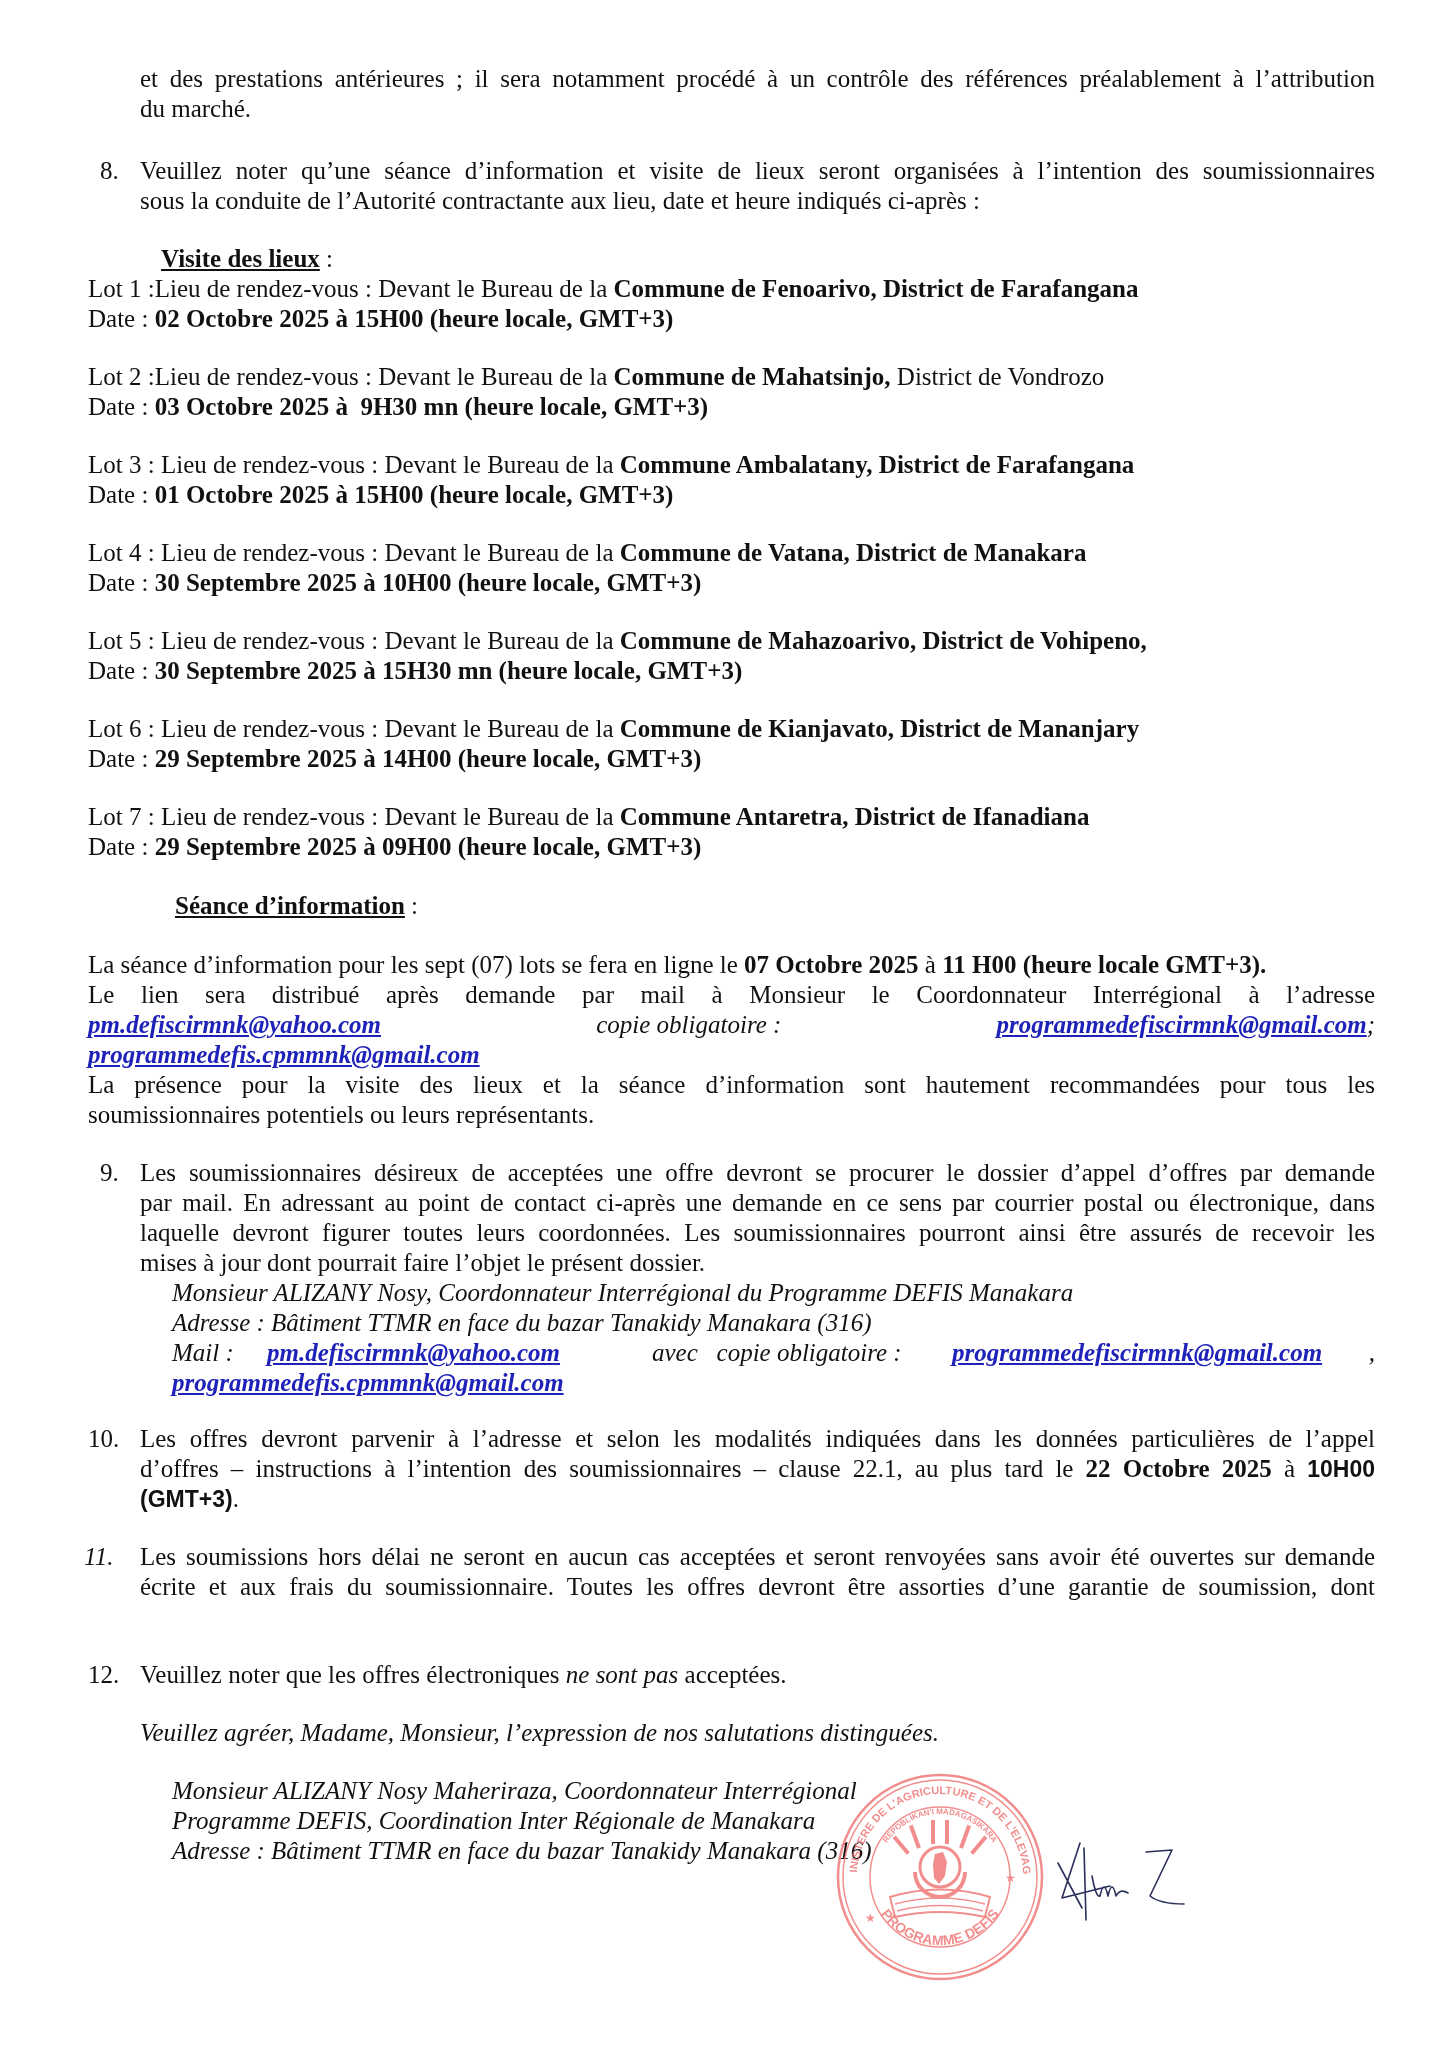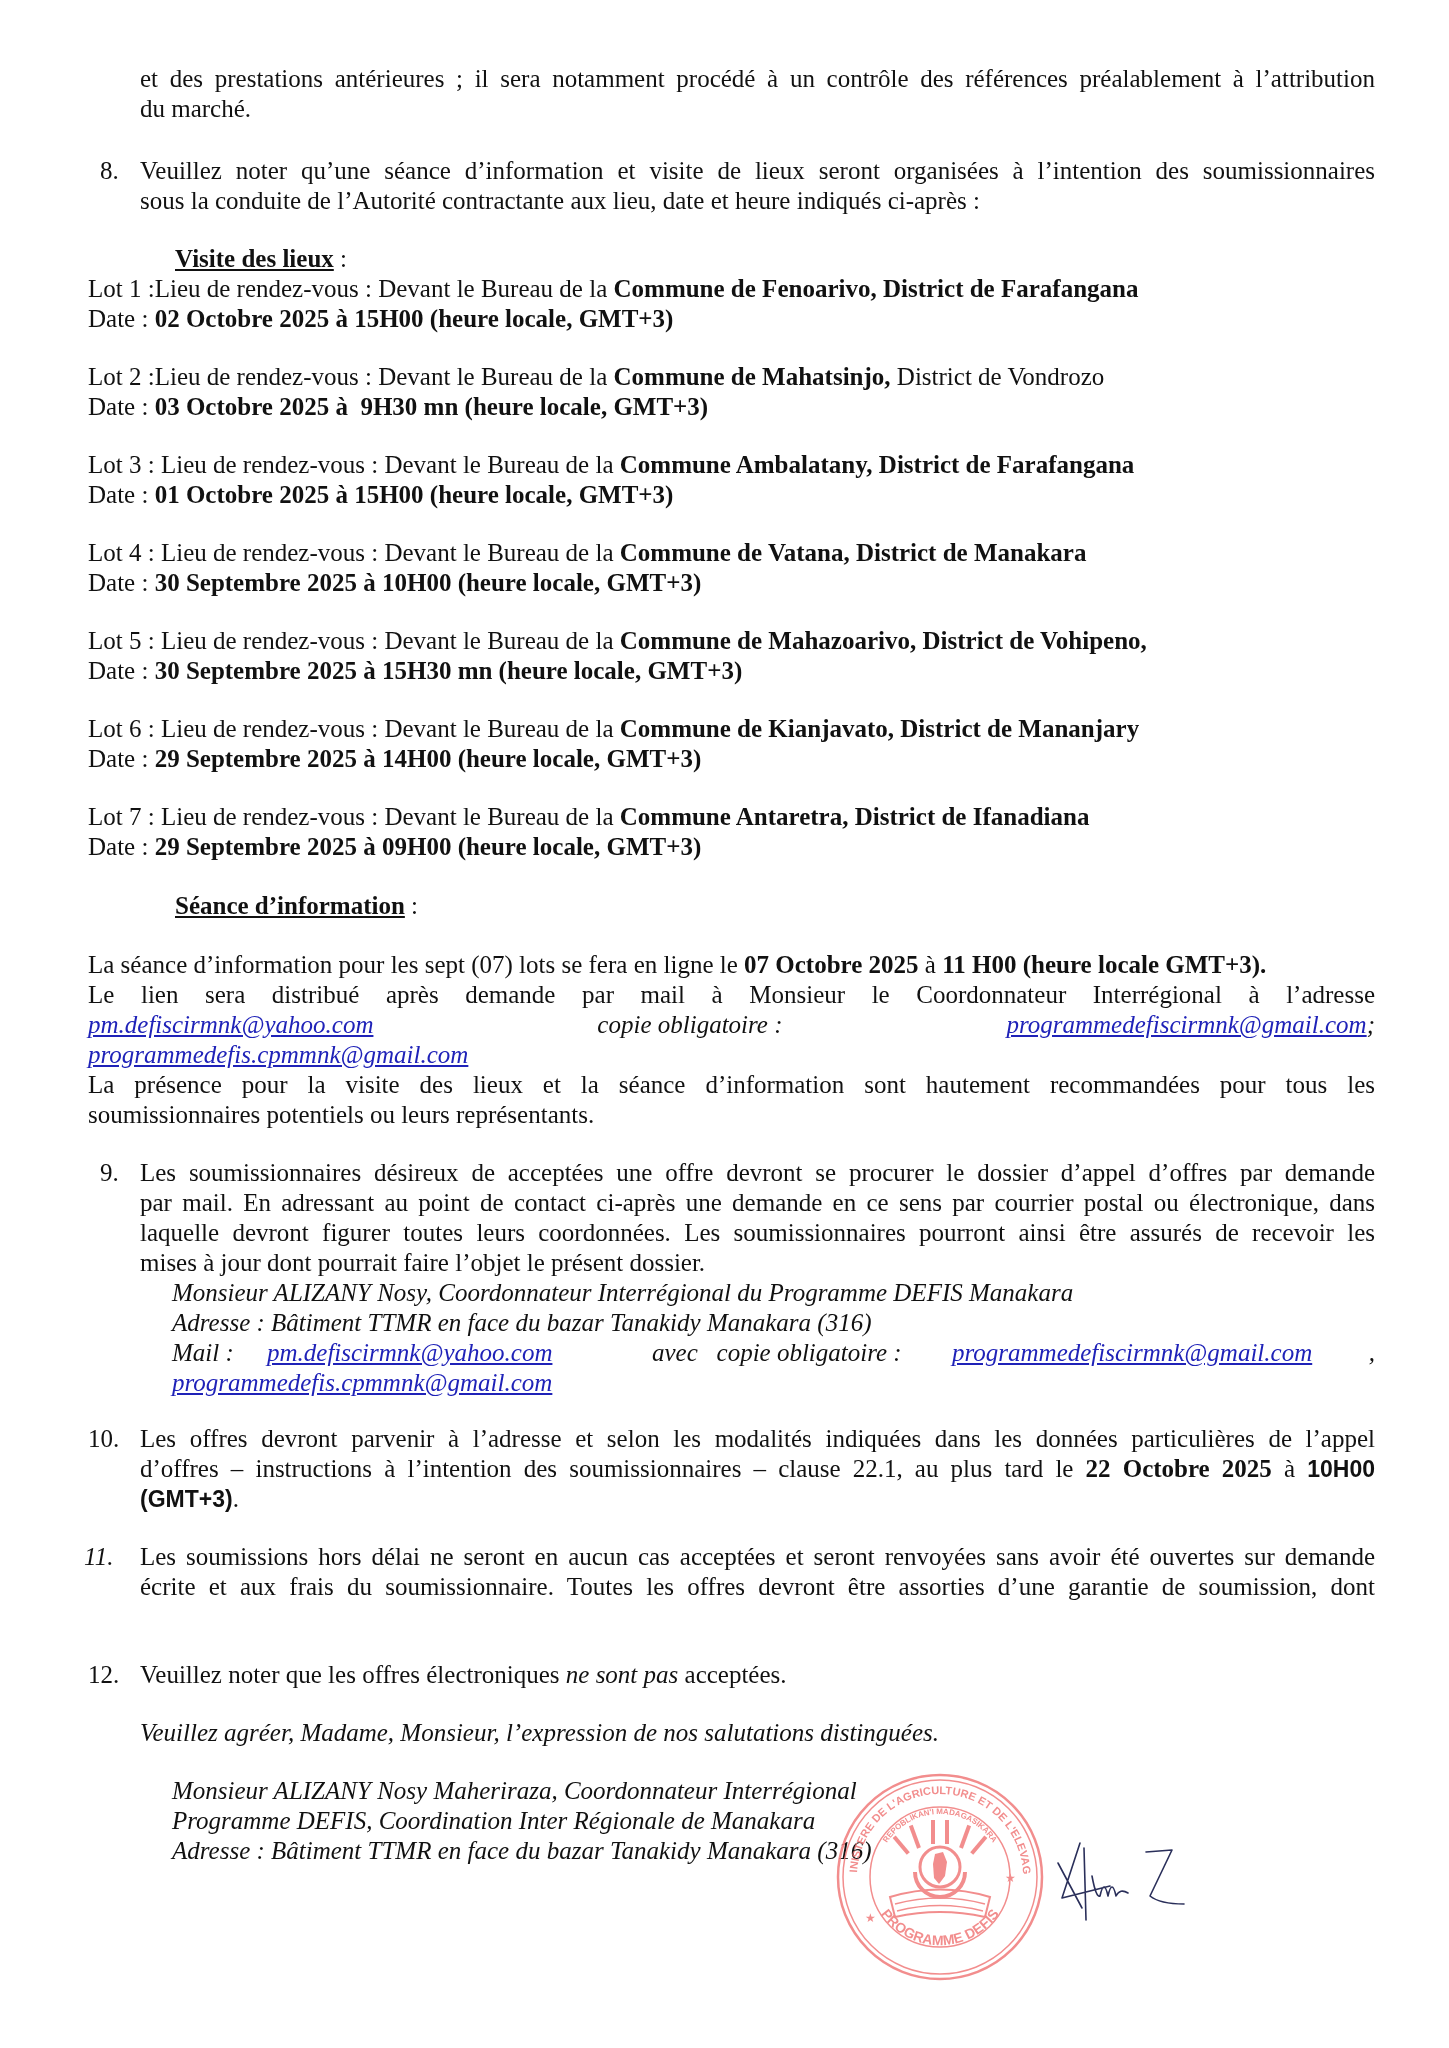--- a/index.html
+++ b/index.html
@@ -4,39 +4,39 @@
 <style>
   html, body { margin: 0; padding: 0; background: #ffffff; }
   body { width: 1449px; height: 2048px; position: relative; overflow: hidden;
          font-family: "Liberation Serif", "DejaVu Serif", serif; color: #111; }
   .page { position: absolute; left: 0; top: 0; width: 1449px; height: 1564px; }
   .line { position: absolute; font-size: 25px; line-height: 30px; white-space: nowrap; }
   .just { text-align: justify; text-align-last: justify; white-space: nowrap; }
   b { font-weight: bold; }
   i { font-style: italic; }
   .u { text-decoration: underline; }
-  a.link { color: #1f22b8; text-decoration: underline; font-style: italic; font-family: "Liberation Serif", serif; }
+  a.link { color: #1f22b8; text-decoration: underline; font-style: italic; font-family: "Liberation Serif", serif; font-weight: bold; }
   .sans-bold { font-family: "Liberation Sans", "DejaVu Sans", sans-serif; font-weight: bold; font-size: 23px; }
   .num { position: absolute; font-size: 25px; line-height: 30px; }
   .stamp { position: absolute; left: 835px; top: 1772px; width: 210px; height: 210px; }
   .signature { position: absolute; left: 1050px; top: 1838px; width: 140px; height: 85px; }
 </style>
 </head>
 <body>
 
 <div class="page">
 
   <div class="line just" style="left:140px; top:64px; width:1235px;">et des prestations antérieures ; il sera notamment procédé à un contrôle des références préalablement à l’attribution</div>
   <div class="line" style="left:140px; top:94px;">du marché.</div>
 
   <div class="num" style="left:100px; top:156px;">8.</div>
   <div class="line just" style="left:140px; top:156px; width:1235px;">Veuillez noter qu’une séance d’information et visite de lieux seront organisées à l’intention des soumissionnaires</div>
   <div class="line" style="left:140px; top:186px;">sous la conduite de l’Autorité contractante aux lieu, date et heure indiqués ci-après :</div>
 
-  <div class="line" style="left:175px; top:244px;">
+  <div class="line" style="left:161px; top:244px;">
     <b class="u">Visite des lieux</b><span> :</span>
   </div>
 
   <div id="lots">
     <div class="line" style="left:88px; top:274px;"><span>Lot 1 :Lieu de rendez-vous : Devant le Bureau de la </span><b>Commune de Fenoarivo, District de Farafangana</b><span></span></div>
     <div class="line" style="left:88px; top:304px;"><span>Date : </span><b>02 Octobre 2025 à 15H00 (heure locale, GMT+3)</b></div>
 
     <div class="line" style="left:88px; top:362px;"><span>Lot 2 :Lieu de rendez-vous : Devant le Bureau de la </span><b>Commune de Mahatsinjo,</b><span> District de Vondrozo</span></div>
     <div class="line" style="left:88px; top:392px;"><span>Date : </span><b style="white-space:pre">03 Octobre 2025 à  9H30 mn (heure locale, GMT+3)</b></div>
 

